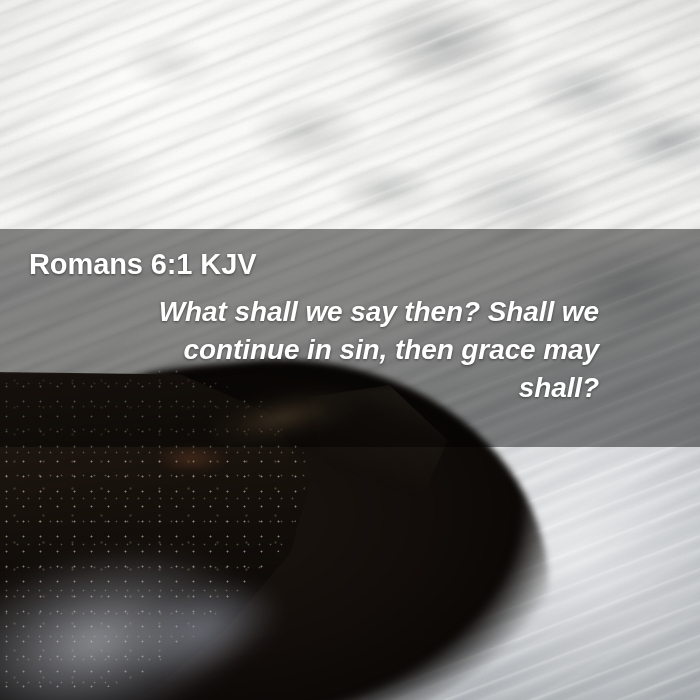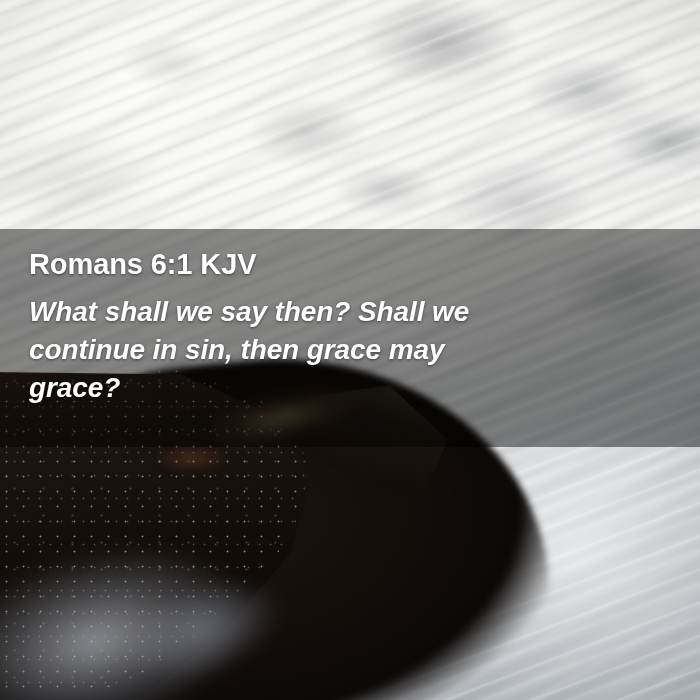--- a/index.html
+++ b/index.html
@@ -252,21 +252,21 @@
     color: #ffffff;
     font-size: 28px;
     font-style: italic;
     font-weight: bold;
     line-height: 38px;
     letter-spacing: -0.1px;
     text-shadow: 0 1px 3px rgba(0,0,0,0.5);
     margin: 0;
     max-width: 570px;
   }
-  .verse-text .vline { display: block; white-space: nowrap; }
+  .verse-text .vline { display: block; white-space: nowrap; text-align: right; }
 </style>
 </head>
 <body>
 
 <div class="stage">
 
   <div class="photo">
     <div class="water-base"></div>
     <div class="water-blotch"></div>
     <div class="water-streaks"></div>
@@ -287,17 +287,17 @@
   </div>
 
   <div class="caption-band"></div>
 
   <div class="caption-inner">
     <div class="verse-ref">Romans 6:1 KJV</div>
 
     <div class="verse-text">
       <span class="vline">What shall we say then? Shall we</span>
       <span class="vline">continue in sin, then grace may</span>
-      <span class="vline">grace?</span>
+      <span class="vline">shall?</span>
     </div>
   </div>
 
 </div>
 
 </body></html>

